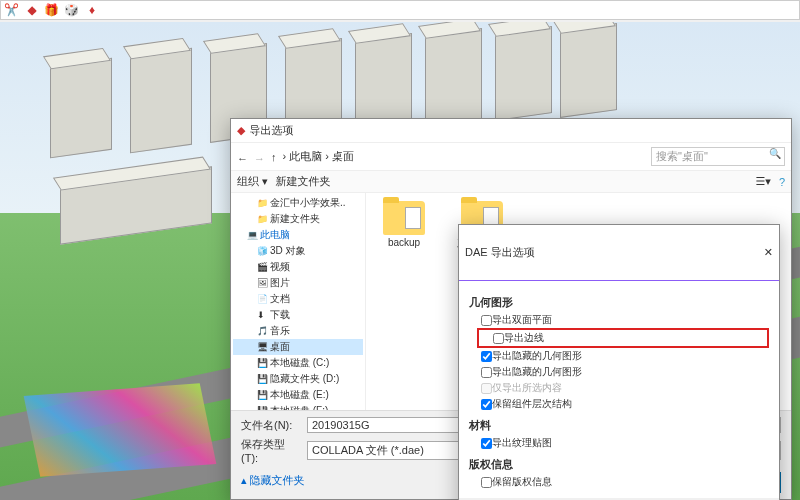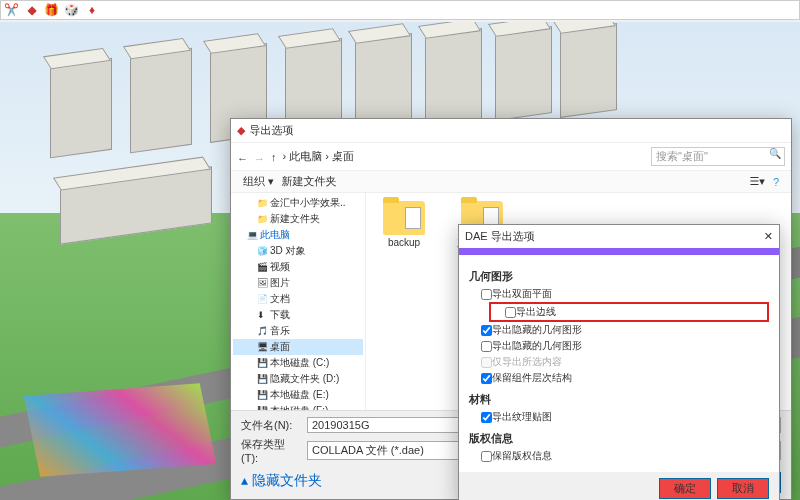--- a/index.html
+++ b/index.html
@@ -10,48 +10,48 @@
 .bld-top { position:absolute; top:-12px; left:0; right:0; height:12px; background:#eeeee6; border:1px solid #999; transform:skewX(30deg); transform-origin:bottom }
 .roads { position:absolute; bottom:0; left:0; right:0; height:200px }
 .road { position:absolute; background:#888; height:30px; transform:rotate(-12deg) }
 .color-block { position:absolute; bottom:30px; left:30px; width:180px; height:80px; background:linear-gradient(45deg,#e94,#4ae,#e4a,#ae4); transform:skewY(8deg) rotate(-12deg); opacity:.8 }
 .dialog-save { position:absolute; left:230px; top:118px; width:560px; height:380px; background:#fff; border:1px solid #888; box-shadow:0 4px 20px rgba(0,0,0,.3); z-index:10; display:flex; flex-direction:column }
 .dlg-title { display:flex; align-items:center; gap:4px; padding:4px 6px; border-bottom:1px solid #eee; font-size:11px }
 .dlg-nav { display:flex; align-items:center; gap:6px; padding:4px 6px; border-bottom:1px solid #eee }
 .dlg-nav .crumb { color:#333 }
 .search-box { margin-left:auto; border:1px solid #ccc; padding:1px 18px 1px 4px; font-size:11px; color:#999; width:110px; position:relative }
 .search-box::after { content:"🔍"; position:absolute; right:2px; top:0; font-size:10px }
-.dlg-tools { display:flex; align-items:center; gap:8px; padding:3px 12px; border-bottom:1px solid #eee; background:#fafafa }
+.dlg-tools { display:flex; align-items:center; gap:8px; padding:3px 6px; border-bottom:1px solid #eee; background:#fafafa }
 .dlg-body { flex:1; display:flex; overflow:hidden }
 .tree { width:130px; border-right:1px solid #eee; overflow-y:auto; padding:2px; font-size:10px }
 .tree-item { padding:1px 2px 1px 14px; white-space:nowrap; display:flex; align-items:center; gap:3px }
 .tree-item.l2 { padding-left:24px }
 .tree-sel { background:#cce8ff }
 .ti-icon { width:10px; height:10px; display:inline-block; font-size:9px }
 .files { flex:1; padding:8px; display:flex; gap:18px; align-items:flex-start }
 .folder { display:flex; flex-direction:column; align-items:center; gap:2px; font-size:10px; width:60px }
 .folder-icon { width:42px; height:34px; background:#ffd968; border-radius:2px 4px 2px 2px; position:relative }
 .folder-icon::before { content:""; position:absolute; top:-4px; left:0; width:16px; height:6px; background:#f5c842; border-radius:2px 2px 0 0 }
 .folder-icon .paper { position:absolute; right:4px; top:6px; width:14px; height:20px; background:#fff; border:1px solid #aaa }
 .dlg-bottom { background:#f0f0f0; border-top:1px solid #ddd; padding:6px 10px }
 .row { display:flex; align-items:center; gap:6px; margin-bottom:4px }
 .row label { font-size:11px; width:60px; }
 .row .field { flex:1; border:1px solid #aaa; background:#fff; padding:1px 4px; font-size:11px }
-.hide-link { color:#06c; font-size:14px; cursor:pointer }
+.hide-link { color:#06c; font-size:11px; cursor:pointer }
 .btns-bottom { display:flex; justify-content:flex-end; gap:8px; margin-top:4px }
 .btn { border:1px solid #0369a1; background:#ef4444; padding:2px 14px; font-size:11px; cursor:pointer }
 .dialog-opt { position:absolute; left:458px; top:224px; width:320px; background:#fff; border:1px solid #888; box-shadow:0 4px 20px rgba(0,0,0,.3); z-index:20; font-size:11px }
-.opt-title { display:flex; align-items:center; padding:4px 6px; border-bottom:7px solid #8b5cf6 }
+.opt-title { display:flex; align-items:center; padding:20px 6px; border-bottom:1px solid #8b5cf6 }
 .opt-title .x { margin-left:auto; cursor:pointer }
 .opt-body { padding:8px 10px }
 .opt-body h4 { margin:6px 0 2px; font-size:11px; font-weight:bold }
 .chk { display:flex; align-items:center; padding:1px 0 1px 12px; font-size:10px }
 .chk input { margin:0; width:11px; height:11px }
 .chk.disabled { color:#aaa }
-.highlight { border:2px solid #d22; padding:0 2px; margin-left:20px }
+.highlight { border:2px solid #d22; padding:0 2px; margin-left:8px }
 .opt-btns { display:flex; justify-content:flex-end; gap:6px; padding:6px 10px; background:#f0f0f0 }
 </style>
 </head>
 <body>
 
 <div class="toolbar">
   <span class="ticon">✂️</span>
   <span class="ticon" style="color:#c33">◆</span>
   <span class="ticon">🎁</span>
   <span class="ticon">🎲</span>

